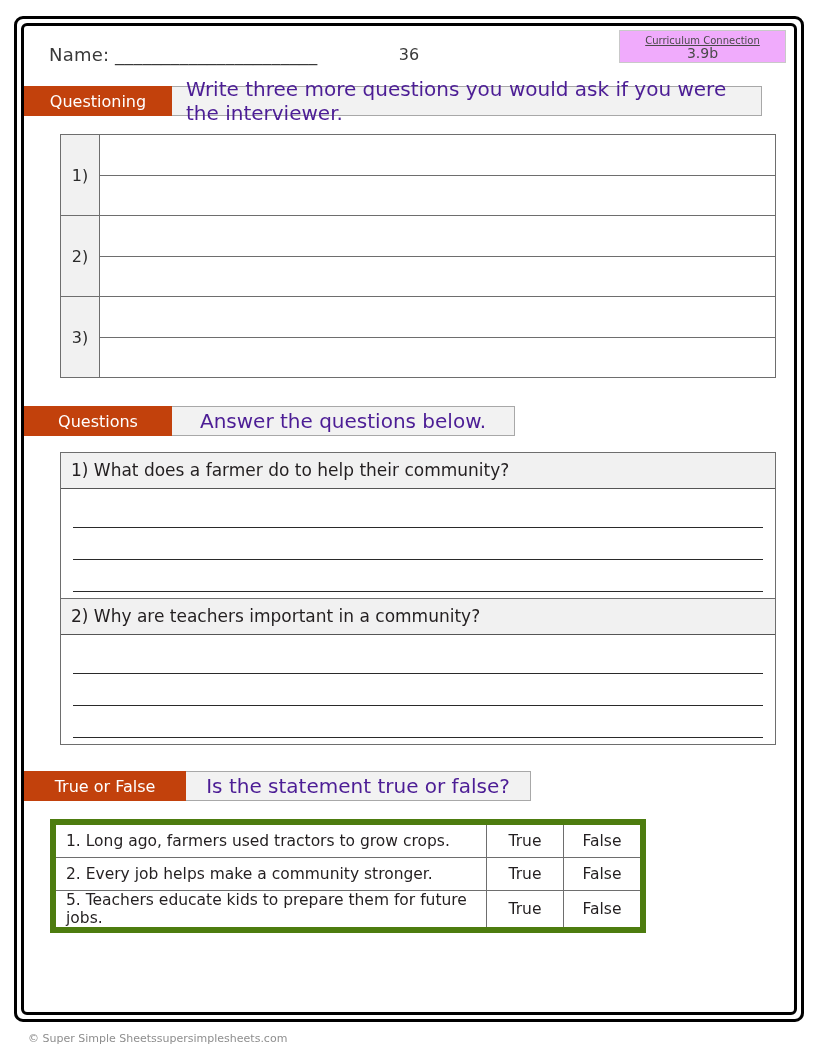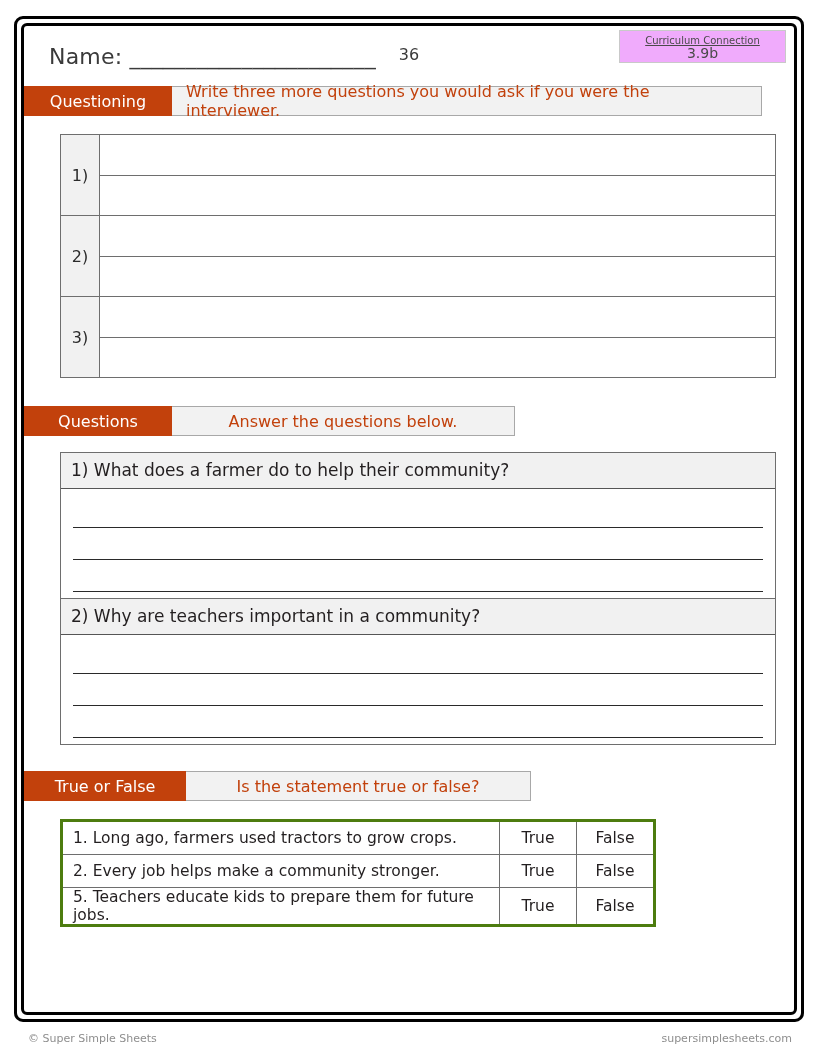--- a/index.html
+++ b/index.html
@@ -47,21 +47,21 @@
 
   
   .header-row {
     position: relative;
     height: 58px;
   }
   .name-line {
     position: absolute;
     left: 25px;
     top: 18px;
-    font-size: 22px;
+    font-size: 18px;
     color: #3a3a3a;
     letter-spacing: 0.2px;
     white-space: nowrap;
   }
   .page-num {
     position: absolute;
     left: 0;
     right: 0;
     top: 19px;
     text-align: center;
@@ -108,27 +108,27 @@
     display: flex;
     align-items: center;
     justify-content: center;
     box-sizing: border-box;
     padding: 0 14px;
   }
   .section-instruction {
     background: #f2f2f2;
     border: 1px solid #a8a8a8;
     border-left: none;
-    font-size: 16px;
+    font-size: 20px;
     display: flex;
     align-items: center;
     justify-content: center;
     box-sizing: border-box;
     padding: 0 14px;
-    color: #c2410c;
+    color: #4c1d95;
   }
   .bar-questioning .section-tag { width: 148px; }
   .bar-questioning .section-instruction { width: 590px; }
   .bar-questions .section-tag { width: 148px; }
   .bar-questions .section-instruction { width: 343px; }
   .bar-truefalse .section-tag { width: 162px; }
   .bar-truefalse .section-instruction { width: 345px; text-align: right; }
 
   
   .questioning-table {
@@ -188,24 +188,24 @@
     height: 31px;
     border-bottom: 1px solid #2a2a2a;
   }
   .ans-line.last { border-bottom: 1px solid #2a2a2a; }
   .question-block + .question-block .question-head {
     border-top: 1px solid #6e6e6e;
   }
 
   
   .tf-table {
-    margin: 18px 14px 0 36px;
+    margin: 18px 14px 0 26px;
     width: 596px;
     border-collapse: collapse;
-    border: 3px solid #4d7c0f;
+    border: 6px solid #4d7c0f;
     box-sizing: border-box;
     table-layout: fixed;
   }
   .tf-table td {
     border: 1px solid #6e6e6e;
     font-size: 15.5px;
     color: #231f20;
     height: 32px;
     padding: 0 10px;
   }
@@ -216,21 +216,20 @@
     padding: 0;
   }
 
   
   .footer {
     position: absolute;
     left: 28px;
     right: 28px;
     top: 1032px;
     display: flex;
-    justify-content: space-between;
     font-size: 11px;
     color: #8e8e8e;
   }
 </style>
 </head>
 <body>
 
 <div class="page-outer">
   <div class="page-inner">
     <div class="sheet">

